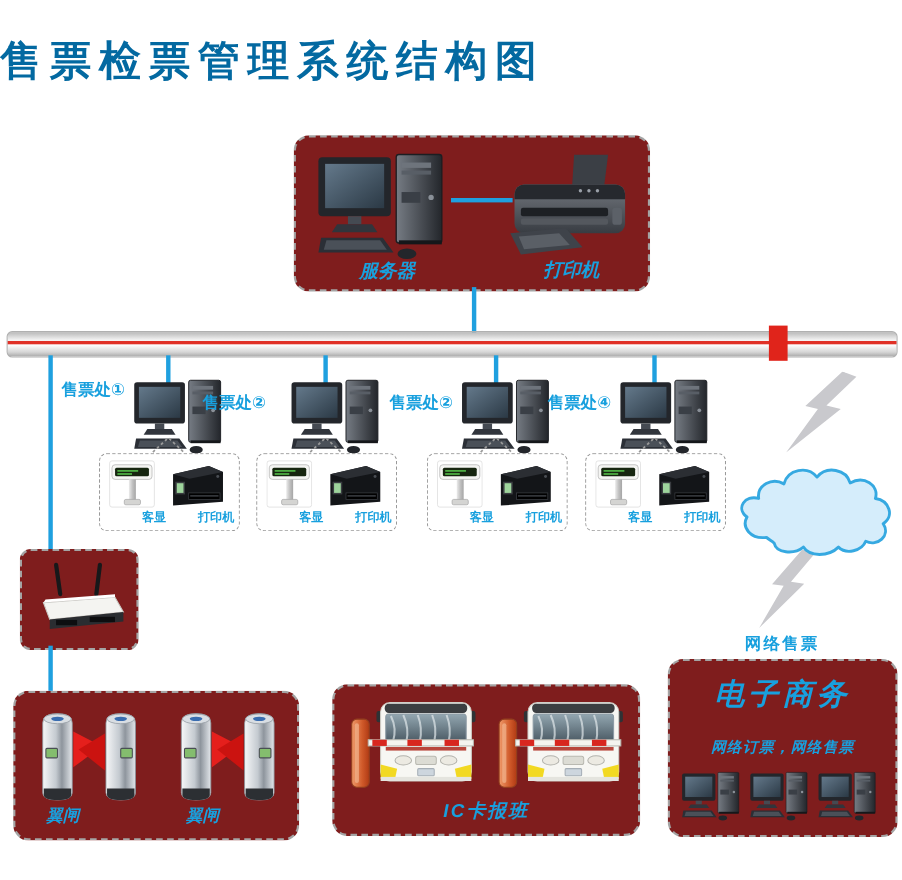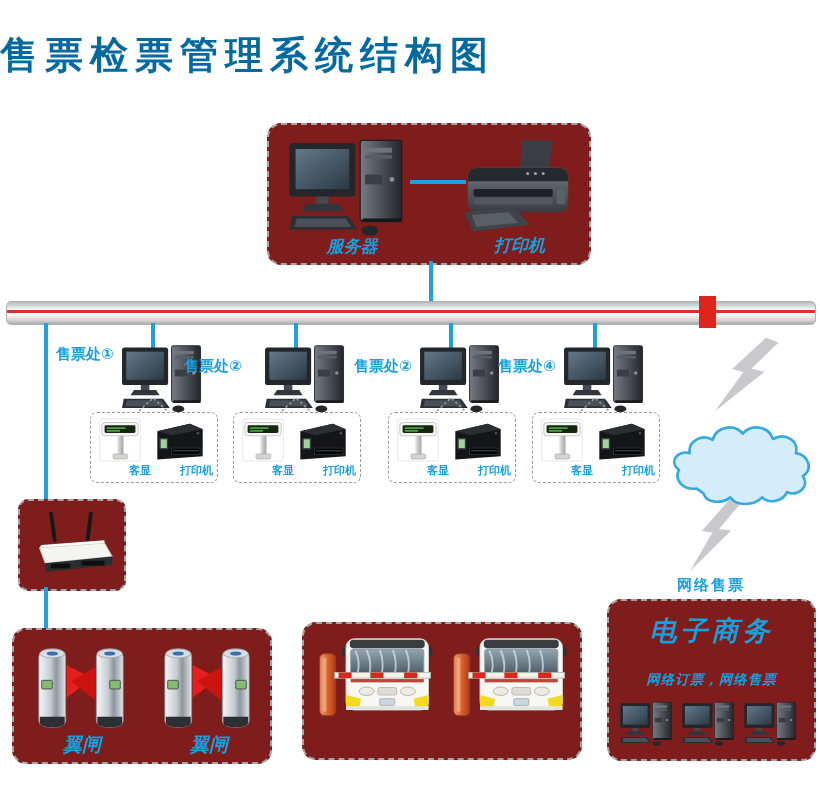--- a/index.html
+++ b/index.html
@@ -20,21 +20,21 @@
   .red-block{left:699px;top:296px;width:17px;height:32px;background:#E0241B;}
 
   .vline{width:4px;background:#1FA0DF;}
 
   .office-label{font-size:15px;font-weight:bold;color:#18A0DE;white-space:nowrap;}
   .sub-label{font-size:11px;font-weight:bold;color:#18A0DE;text-align:right;}
   .dev{display:block;}
   .dev svg{width:100%;height:100%;display:block;}
 
   .server-label{font-size:17px;font-weight:bold;color:#18A0DE;text-align:center;white-space:nowrap;}
-  .gate-label{font-size:19px;font-weight:bold;color:#18A0DE;text-align:center;}
+  .gate-label{font-size:15px;font-weight:bold;color:#18A0DE;}
   .bus-label{font-size:17px;font-weight:bold;color:#18A0DE;text-align:center;letter-spacing:2px;}
   .internet-label{font-size:21px;font-weight:bold;color:#1470B8;text-align:center;}
   .expansion-label{font-size:15px;font-weight:bold;color:#18A0DE;text-align:center;letter-spacing:2px;}
   .ecom-title{font-size:27px;font-weight:bold;color:#18A0DE;text-align:center;letter-spacing:4px;}
   .ecom-sub{font-size:13.5px;font-weight:bold;color:#18A0DE;text-align:center;letter-spacing:1px;}
 </style>
 </head>
 <body>
 
 <svg width="0" height="0" style="position:absolute" aria-hidden="true">
@@ -348,20 +348,21 @@
     <div class="abs dev" style="left:12px;top:11px;width:120px;height:90px;">
         <svg>
           <use href="#sym-bus"></use>
         </svg>
       </div>
     <div class="abs dev" style="left:146px;top:11px;width:120px;height:90px;">
         <svg>
           <use href="#sym-bus"></use>
         </svg>
       </div>
+    <div class="abs bus-label" style="left:58px;top:102px;width:160px;">IC卡报班</div>
   </div>
 
   <div class="abs dev" style="left:718px;top:334px;width:56px;height:84px;transform:rotate(14deg);">
       <svg>
         <use href="#sym-bolt"></use>
       </svg>
     </div>
   <div class="abs dev" style="left:692px;top:498px;width:46px;height:76px;transform:rotate(8deg);">
       <svg>
         <use href="#sym-bolt"></use>

